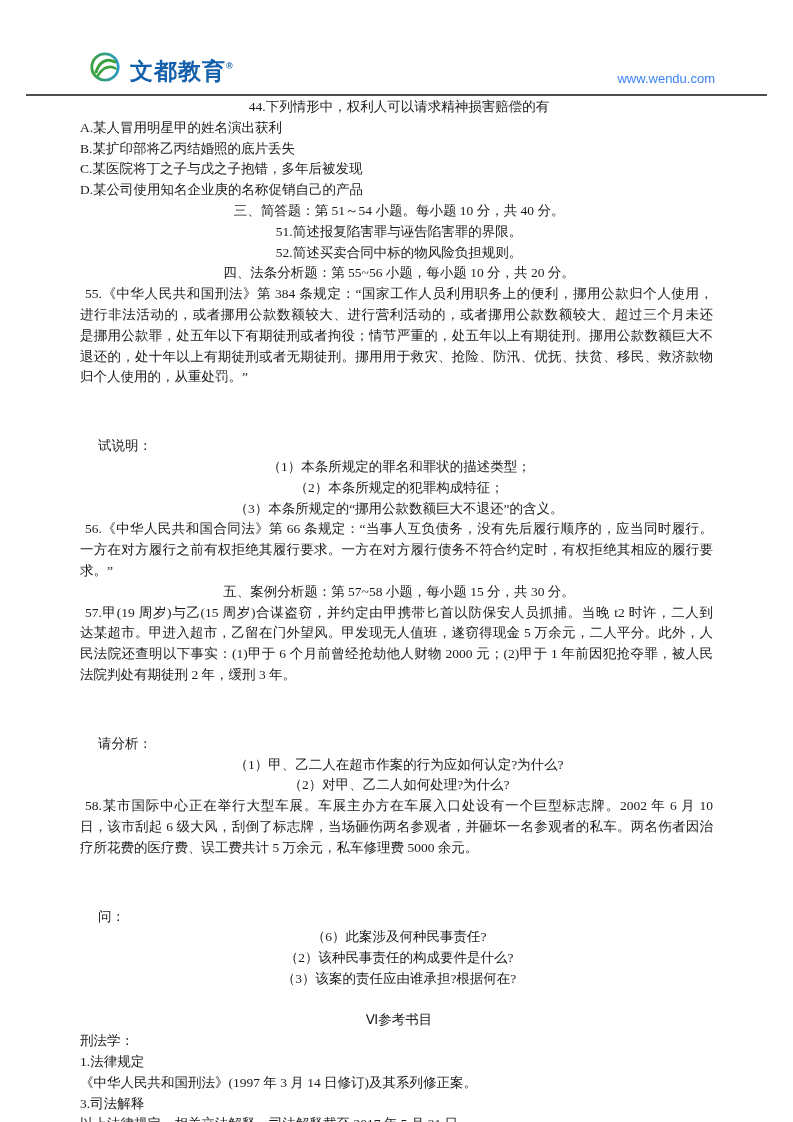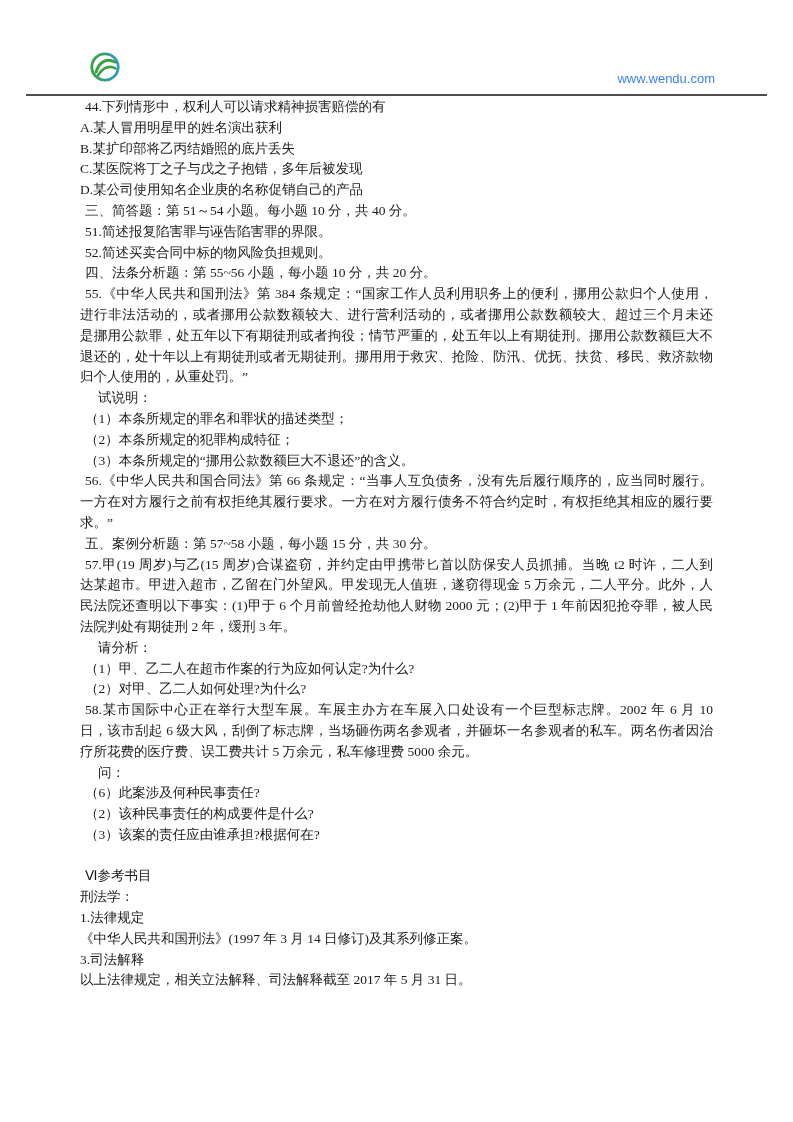--- a/index.html
+++ b/index.html
@@ -37,22 +37,22 @@
   .content {
     position:absolute; left:80px; top:97px; width:633px;
   }
   .line {
     font-size:13.5px;
     line-height:20.8px;
     height:20.8px;
     overflow:hidden;
     text-align:left;
   }
-  .line.para { padding-left:5px; }
-  .line.sub  { padding-left:18px; }
+  .line.para { padding-left:5px;text-align:center; }
+  .line.sub  { padding-left:18px;margin-top:48px; }
   .line.just { text-align:justify; text-align-last:justify; }
   .line.para.just { padding-left:0; text-indent:5px; }
   .line.blank { height:20.8px; }
 </style>
 </head>
 <body>
 
 <div class="page">
 
   <div class="header">
@@ -61,20 +61,21 @@
         <defs>
           <linearGradient id="lg" x1="0" y1="0" x2="1" y2="0">
             <stop offset="0" stop-color="#3aa13e"></stop>
             <stop offset="1" stop-color="#2e9bc5"></stop>
           </linearGradient>
         </defs>
         <circle cx="17" cy="16" r="13.2" fill="none" stroke="url(#lg)" stroke-width="2.8"></circle>
         <path d="M8 21 C 12 9, 20 7.5, 27 11" stroke="#3aa13e" stroke-width="3" fill="none" stroke-linecap="round"></path>
         <path d="M10 24.5 C 15 16, 22 14, 27.5 17.5" stroke="#3aa13e" stroke-width="2.6" fill="none" stroke-linecap="round"></path>
       </svg>
+      <span class="logo-text"><span>文都教育</span><span class="reg-mark">®</span></span>
     </div>
     <div class="site-url">www.wendu.com</div>
     <div class="header-rule"></div>
   </div>
 
   <div class="content">
       <div class="line para">44.下列情形中，权利人可以请求精神损害赔偿的有</div>
       <div class="line cont">A.某人冒用明星甲的姓名演出获利</div>
       <div class="line cont">B.某扩印部将乙丙结婚照的底片丢失</div>
       <div class="line cont">C.某医院将丁之子与戊之子抱错，多年后被发现</div>

